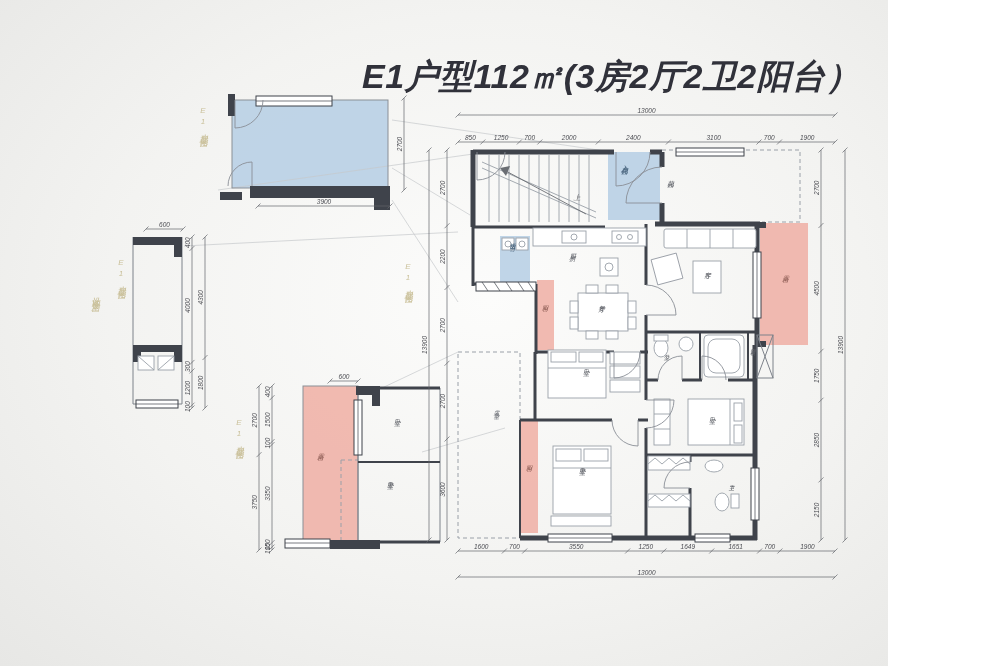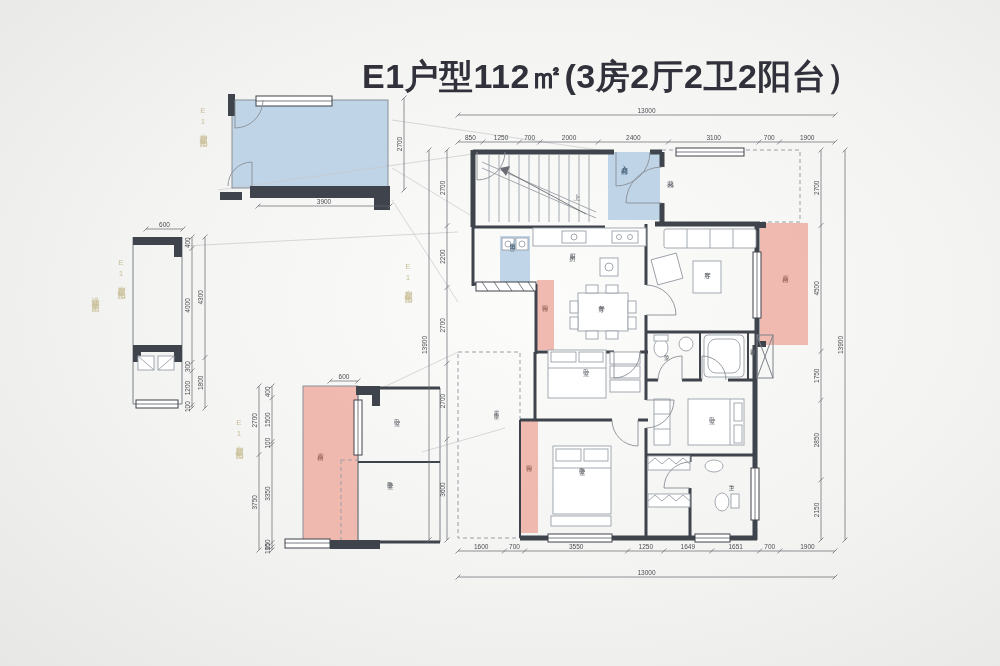--- a/index.html
+++ b/index.html
@@ -1,18 +1,18 @@
 <!DOCTYPE html>
 <html><head>
 <meta charset="utf-8">
 <style>
   html,body{margin:0;padding:0;background:#fff;}
-  #canvas{position:relative;width:1000px;height:666px;overflow:hidden;
+  #canvas{position:relative;width:888px;height:666px;overflow:hidden;
     background:radial-gradient(ellipse at 55% 45%, #fcfcfb 0%, #f3f3f1 55%, #e7e7e5 100%);
-    font-family:"Liberation Sans","DejaVu Sans",sans-serif;}
+    font-family:"Liberation Sans","DejaVu Sans",sans-serif;font-style:italic;}
   #title{position:absolute;left:362px;top:54px;font-size:34px;font-weight:800;
     color:#30313a;letter-spacing:.5px;white-space:nowrap;}
   svg{position:absolute;left:0;top:0;}
   .w5{stroke:#3f434b;stroke-width:5;fill:none;}
   .w3{stroke:#3f434b;stroke-width:3;fill:none;}
   .w2{stroke:#3f434b;stroke-width:2;fill:none;}
   .thin{stroke:#7d828a;stroke-width:1;fill:none;}
   .outl{stroke:#8a8f96;stroke-width:1;fill:none;}
   .furn{stroke:#9aa0a8;stroke-width:.9;fill:#fff;}
   .furnl{stroke:#9aa0a8;stroke-width:.9;fill:none;}

